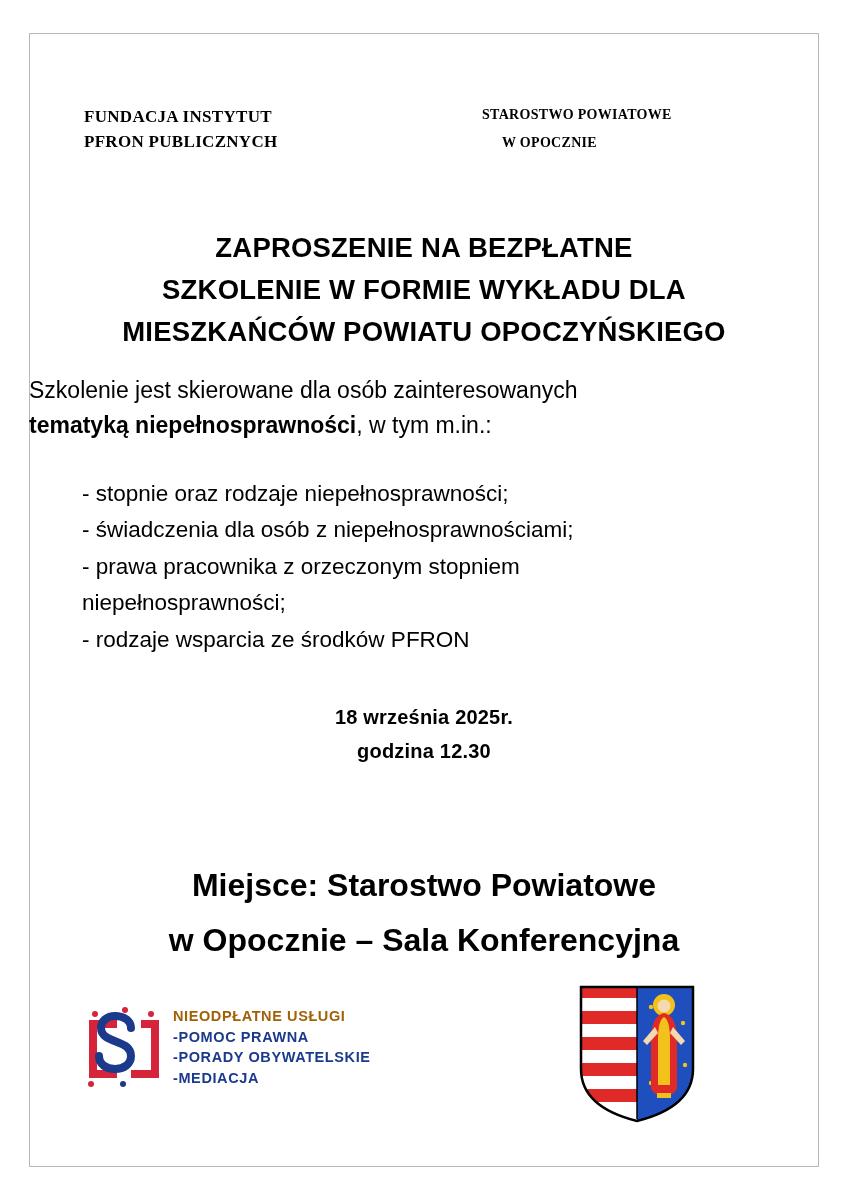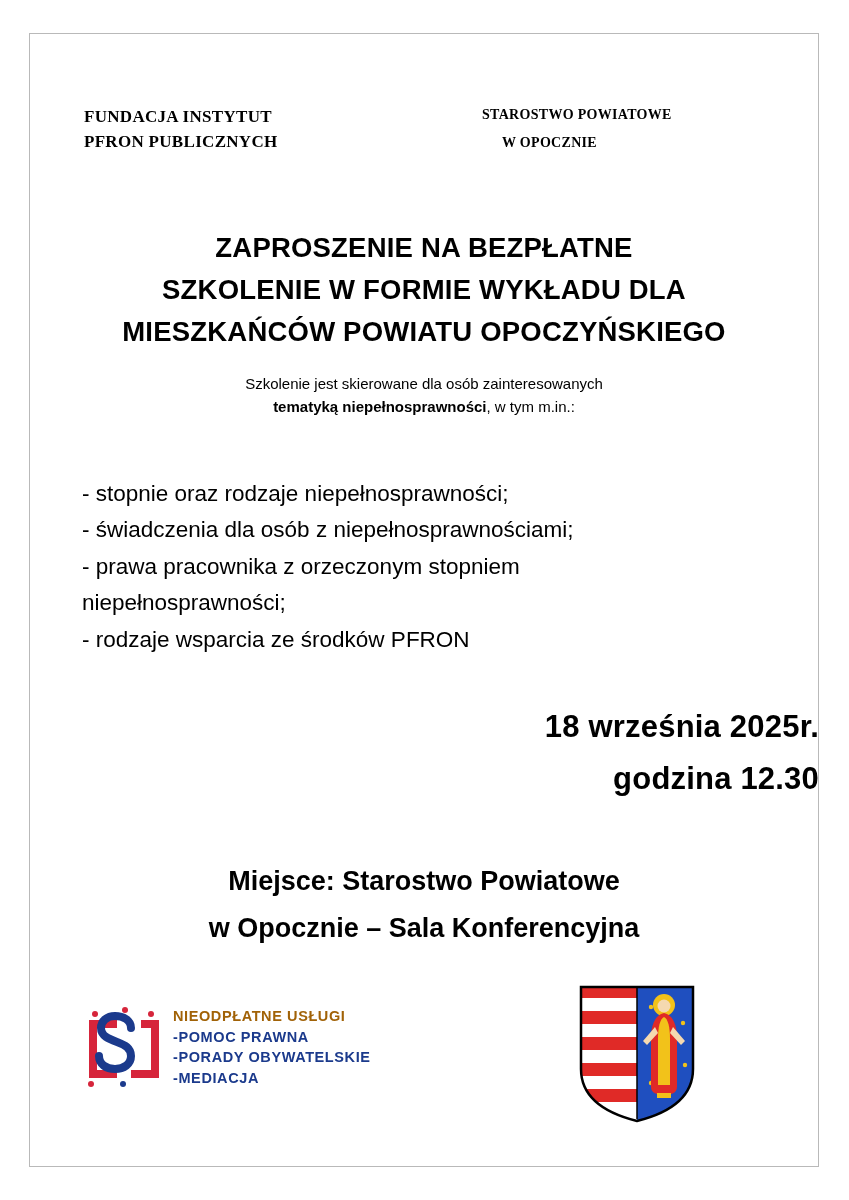--- a/index.html
+++ b/index.html
@@ -87,22 +87,22 @@
     letter-spacing: 0.2px;
     margin-top: 21px;
   }
 
   
   .intro {
     position: absolute;
     top: 340px;
     left: 0;
     width: 790px;
-    text-align: center;
-    font-size: 15px;
+    text-align: left;
+    font-size: 23px;
     line-height: 1.5;
   }
   .intro b { font-weight: bold; }
 
   
   .list {
     position: absolute;
     top: 443px;
     left: 53px;
     width: 700px;
@@ -110,36 +110,36 @@
     line-height: 1.62;
     text-align: left;
   }
 
   
   .date-block {
     position: absolute;
     top: 668px;
     left: 0;
     width: 790px;
-    text-align: right;
-    font-weight: bold;
-    font-size: 31px;
+    text-align: center;
+    font-weight: bold;
+    font-size: 20px;
     line-height: 1.68;
     letter-spacing: 0.2px;
   }
 
   
   .place-block {
     position: absolute;
     top: 825px;
     left: 0;
     width: 790px;
     text-align: center;
     font-weight: bold;
-    font-size: 27px;
+    font-size: 32px;
     line-height: 1.73;
   }
 
   
   .logo-row {
     position: absolute;
     top: 920px;
     left: 0;
     width: 790px;
     height: 170px;

